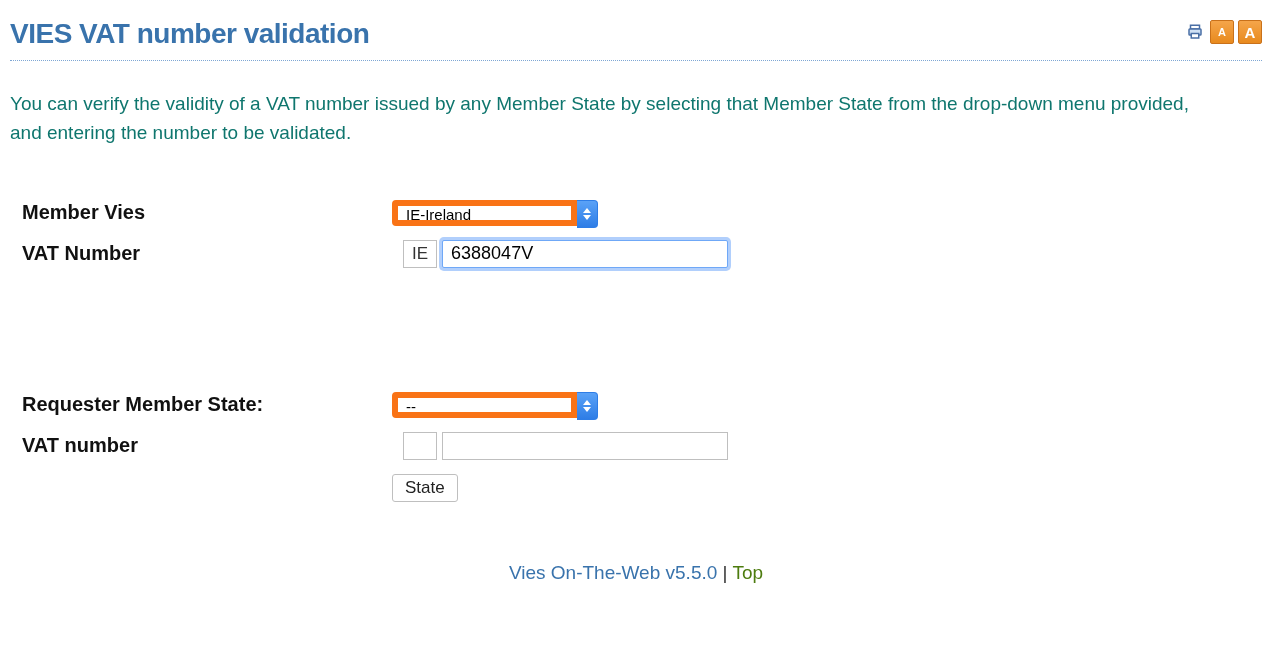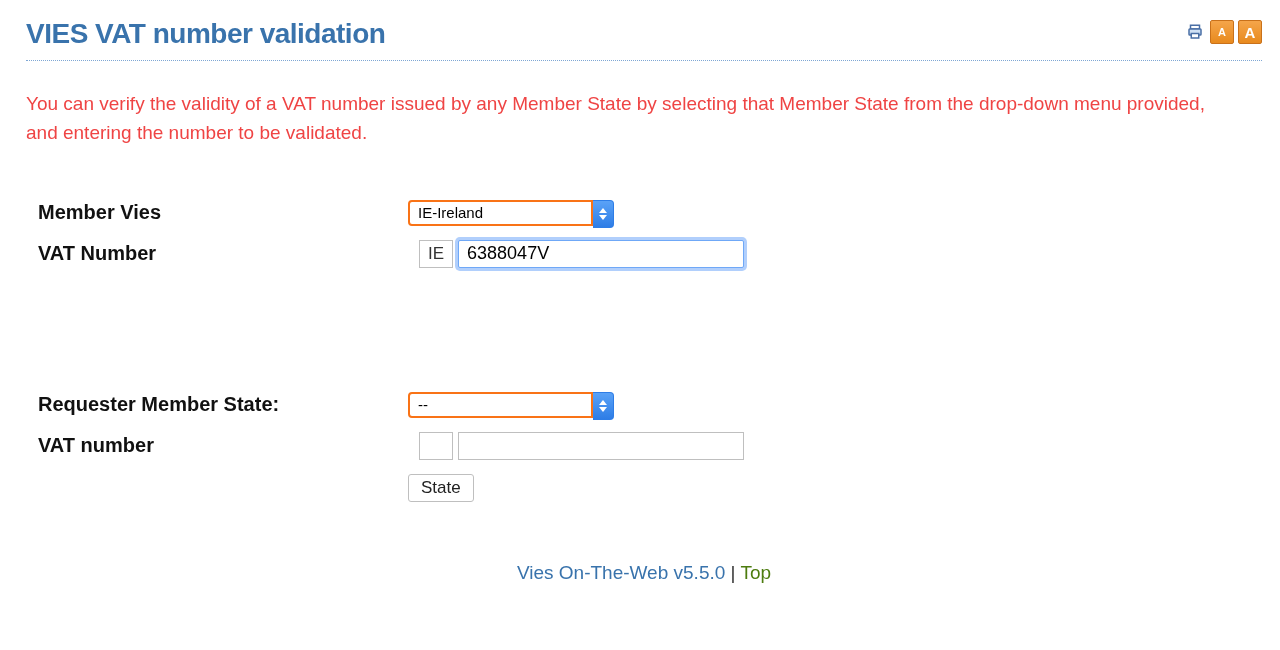--- a/index.html
+++ b/index.html
@@ -5,21 +5,21 @@
   html, body {
     margin: 0;
     padding: 0;
     width: 1280px;
     height: 650px;
     font-family: Verdana, Geneva, sans-serif;
     color: #222;
     background: #fff;
   }
   .page {
-    padding: 18px 18px 0 26px;
+    padding: 18px 18px 0 10px;
     box-sizing: border-box;
   }
   .header-row {
     display: flex;
     justify-content: space-between;
     align-items: flex-start;
   }
   h1.page-title {
     margin: 0 0 4px 0;
     font-size: 28px;
@@ -55,21 +55,21 @@
   .tool-font-small { font-size: 11px; }
   .tool-font-large { font-size: 15px; }
   .dotted-divider {
     border: none;
     border-bottom: 1px dotted #7fa7d4;
     margin: 6px 0 28px 0;
   }
   .intro {
     font-size: 19px;
     line-height: 1.55;
-    color: #ef4444;
+    color: #0f766e;
     margin: 0 0 52px 0;
     max-width: 1200px;
   }
   .form-area {
     padding-left: 12px;
   }
   .form-row {
     display: flex;
     align-items: center;
     margin-bottom: 14px;
@@ -82,21 +82,21 @@
   }
   .select-wrap {
     display: inline-flex;
     align-items: stretch;
     height: 26px;
   }
   select.native-look {
     -webkit-appearance: none;
     appearance: none;
     height: 26px;
-    border: 2px solid #f97316;
+    border: 6px solid #f97316;
     border-radius: 4px 0 0 4px;
     padding: 0 8px;
     font-size: 15px;
     font-family: Arial, sans-serif;
     background: #fff;
     min-width: 185px;
     box-sizing: border-box;
   }
   .select-arrow {
     width: 20px;

